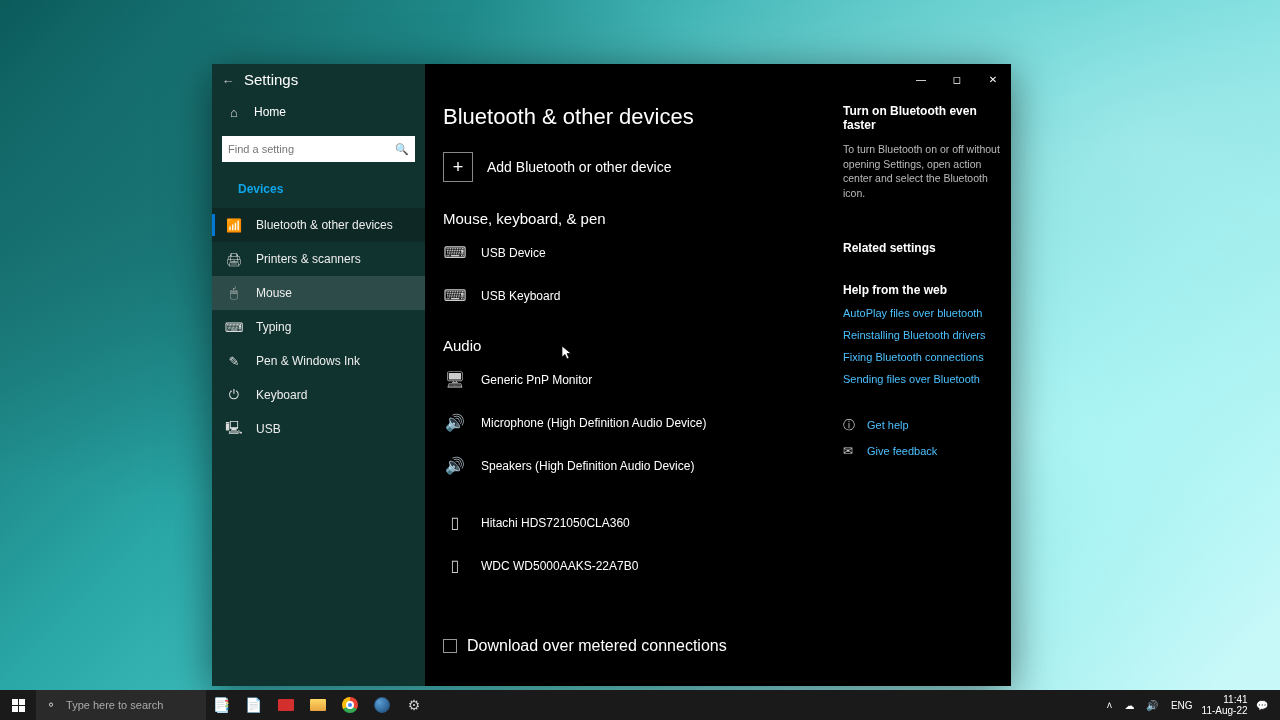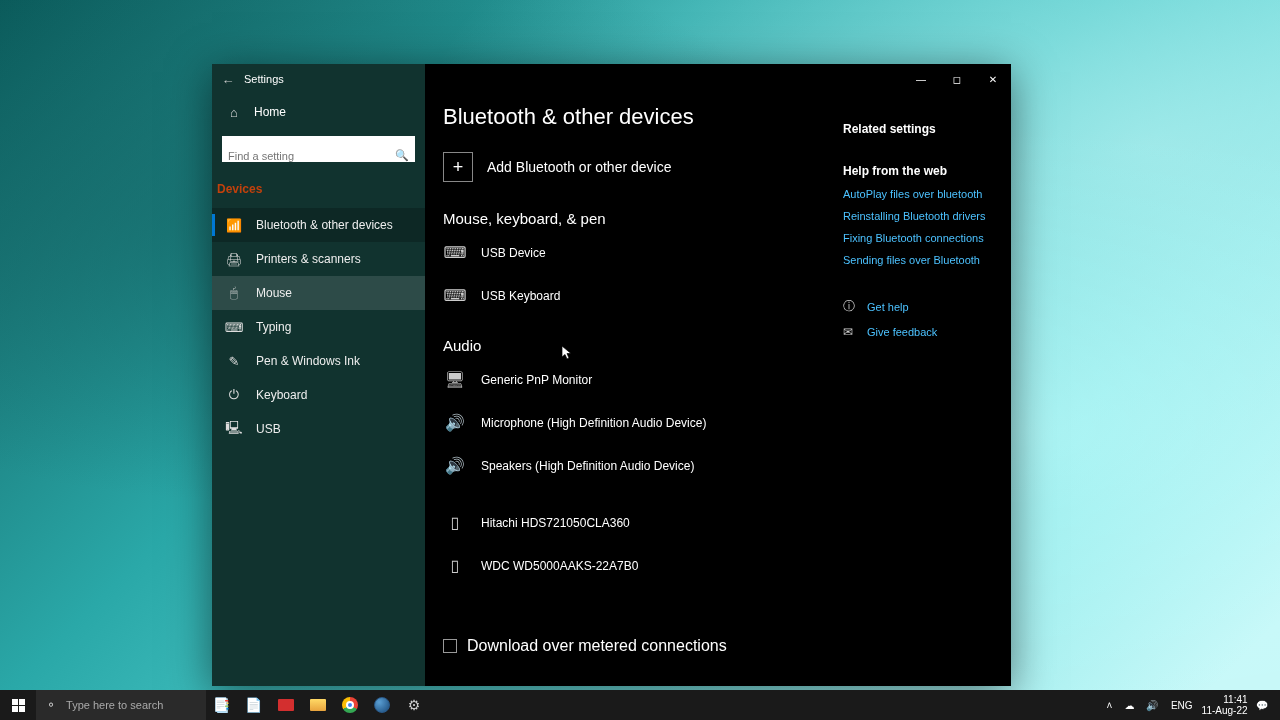--- a/index.html
+++ b/index.html
@@ -20,42 +20,42 @@
   width: 799px; height: 622px;
   background: #000;
   display: flex;
   box-shadow: 0 8px 40px rgba(0,0,0,0.5);
 }
 .titlebar {
   position: absolute; top: 0; left: 0; right: 0; height: 30px;
   display: flex; align-items: center;
 }
 .back-btn { width: 32px; text-align: center; color: #ccc; font-size: 13px; cursor: pointer; }
-.title-text { color: #fff; font-size: 11px; }
+.title-text { color: #fff; font-size: 15px; }
 .win-controls { position: absolute; right: 0; top: 0; display: flex; }
 .win-ctrl { width: 36px; height: 30px; display: flex; align-items: center; justify-content: center; color: #fff; font-size: 10px; cursor: pointer; }
 .sidebar {
   width: 213px; height: 100%;
   background: rgba(20,60,55,0.85);
   padding-top: 30px;
   color: #fff;
 }
 .home-row { display: flex; align-items: center; padding: 10px 14px; gap: 12px; font-size: 12px; cursor: pointer; }
 .search-box {
   margin: 6px 10px 14px 10px;
   background: #fff; height: 26px;
-  display: flex; align-items: flex-end; padding: 0 6px;
+  display: flex; align-items: center; padding: 0 6px;
   position: relative;
 }
 .search-box input {
   border: none; outline: none; flex: 1;
   font-size: 11px; color: #666; background: transparent;
 }
 .search-box .sicon { color: #666; font-size: 11px; }
-.section-head { font-size: 12px; font-weight: 600; padding: 6px 5px 12px; color: #c2410c; }
+.section-head { font-size: 12px; font-weight: 600; padding: 6px 26px 12px; color: #0ea5e9; }
 .nav-item {
   display: flex; align-items: center; gap: 14px;
   padding: 9px 14px; font-size: 12px; color: #eee;
   cursor: pointer; position: relative;
 }
 .nav-item.active { background: rgba(0,0,0,0.2); }
 .nav-item.active::before {
   content: ''; position: absolute; left: 0; top: 6px; bottom: 6px; width: 3px; background: #0078d4;
 }
 .nav-item.hover-state { background: rgba(255,255,255,0.12); }
@@ -210,20 +210,22 @@
           <div style="height: 14px;"></div>
         </div>
       <div class="checkbox-row">
         <div class="chkbox"></div>
         <div class="chk-label">Download over metered connections</div>
       </div>
 
     </div>
 
     <div class="side-col">
+      <div class="side-h">Turn on Bluetooth even faster</div>
+      <div class="side-p">To turn Bluetooth on or off without opening Settings, open action center and select the Bluetooth icon.</div>
       <div style="height:18px"></div>
       <div class="side-h">Related settings</div>
       <div style="height:18px"></div>
       <div class="side-h">Help from the web</div>
       <div id="help-links">
           <a class="side-link">AutoPlay files over bluetooth</a>
           <a class="side-link">Reinstalling Bluetooth drivers</a>
           <a class="side-link">Fixing Bluetooth connections</a>
           <a class="side-link">Sending files over Bluetooth</a>
         </div>

